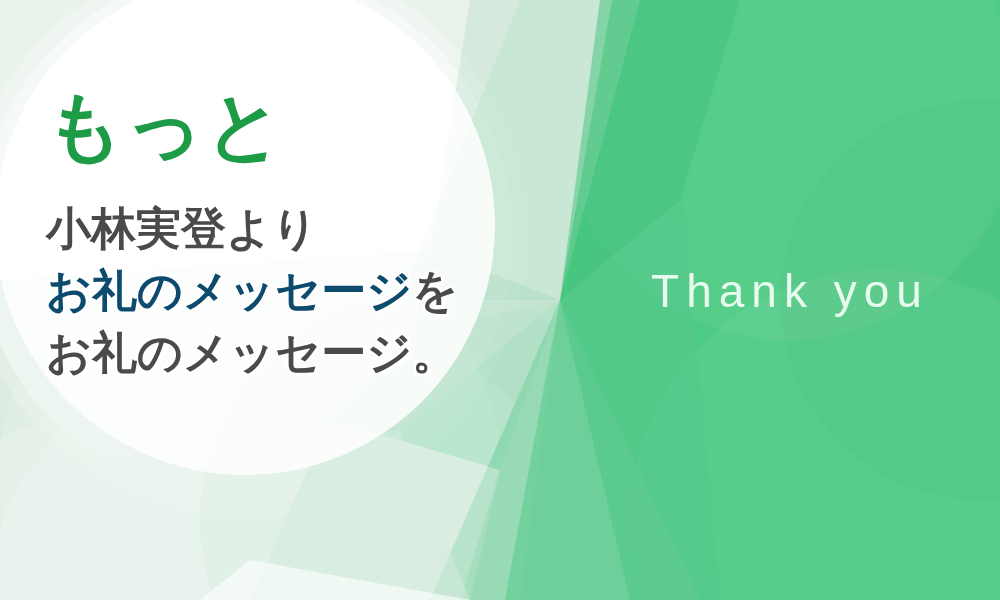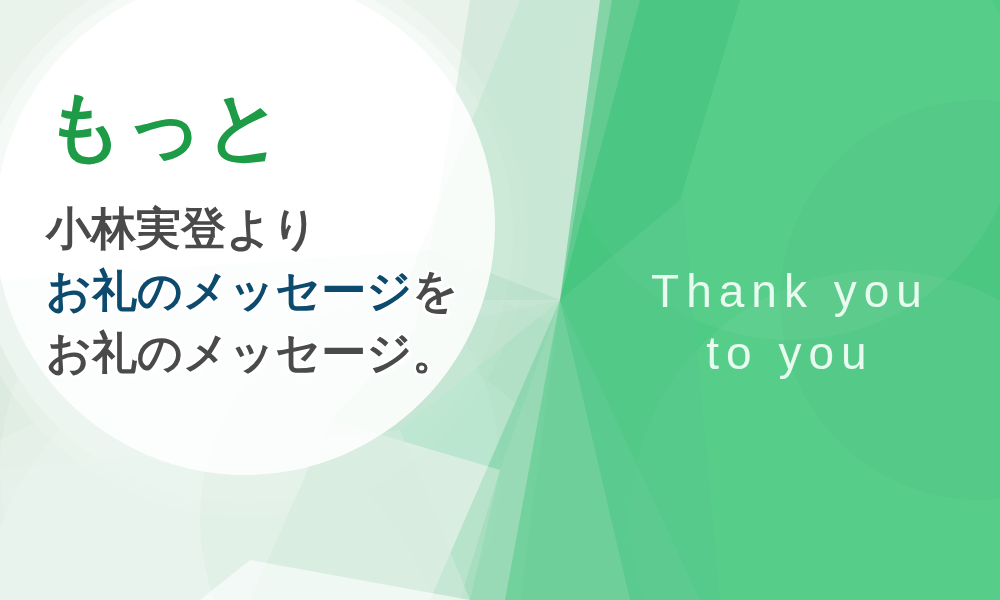--- a/index.html
+++ b/index.html
@@ -147,16 +147,15 @@
       </div>
       <div class="sub-line">
         <span>お礼のメッセージ。</span>
       </div>
     </div>
 
   </div>
 
   <div class="right-text">
     <div class="thanks-line">Thank you</div>
-    <div class="thanks-line">to you</div>
   </div>
 
 </div>
 
 </body></html>

